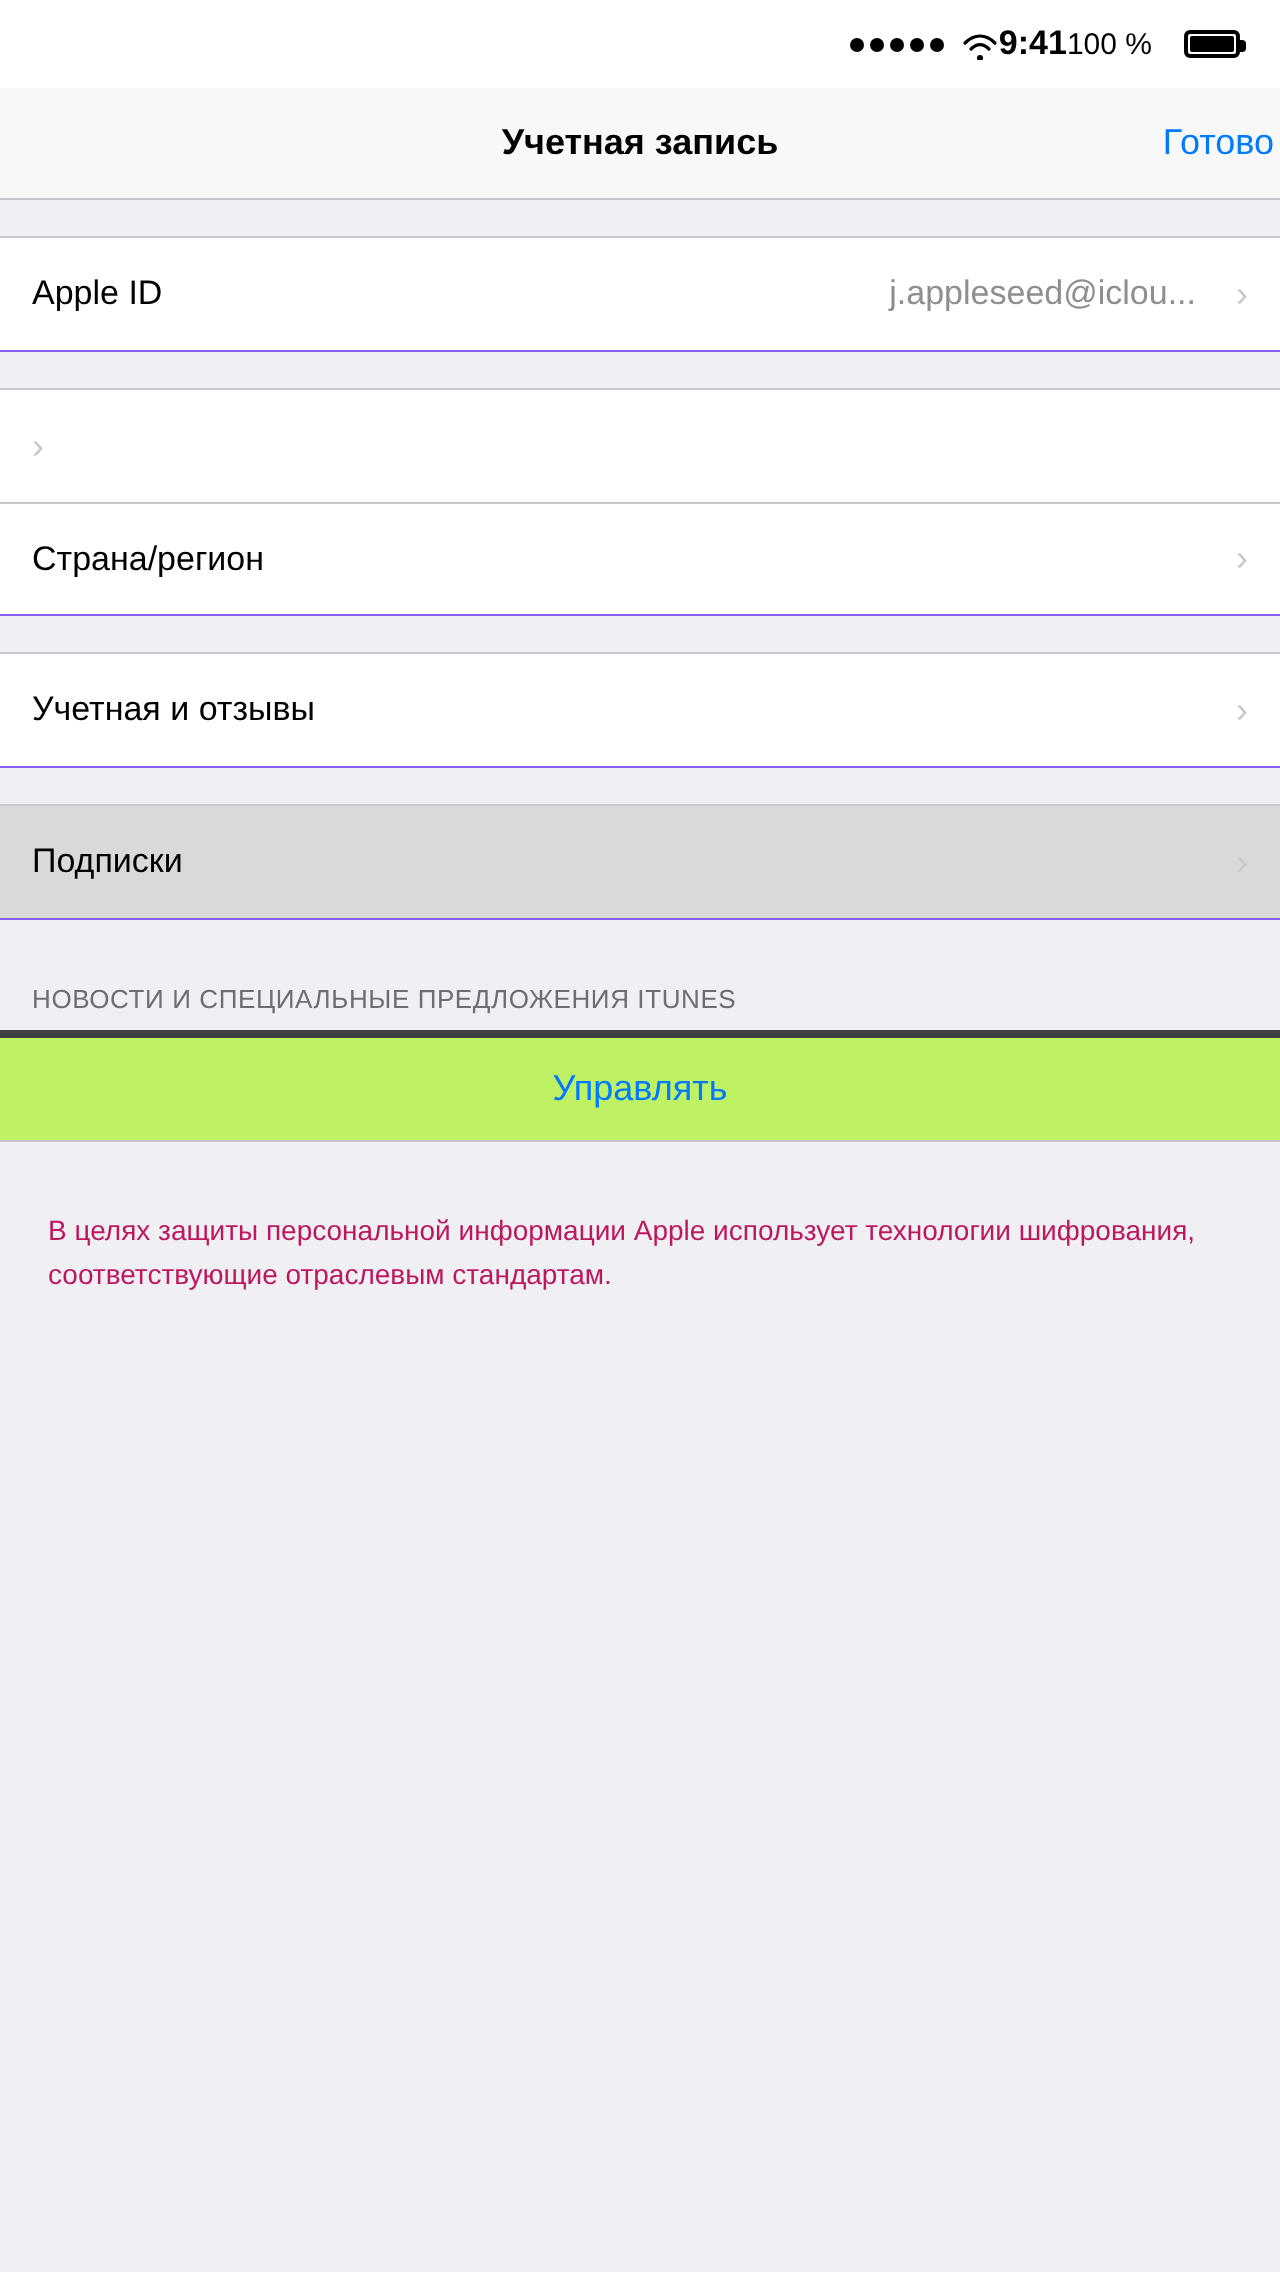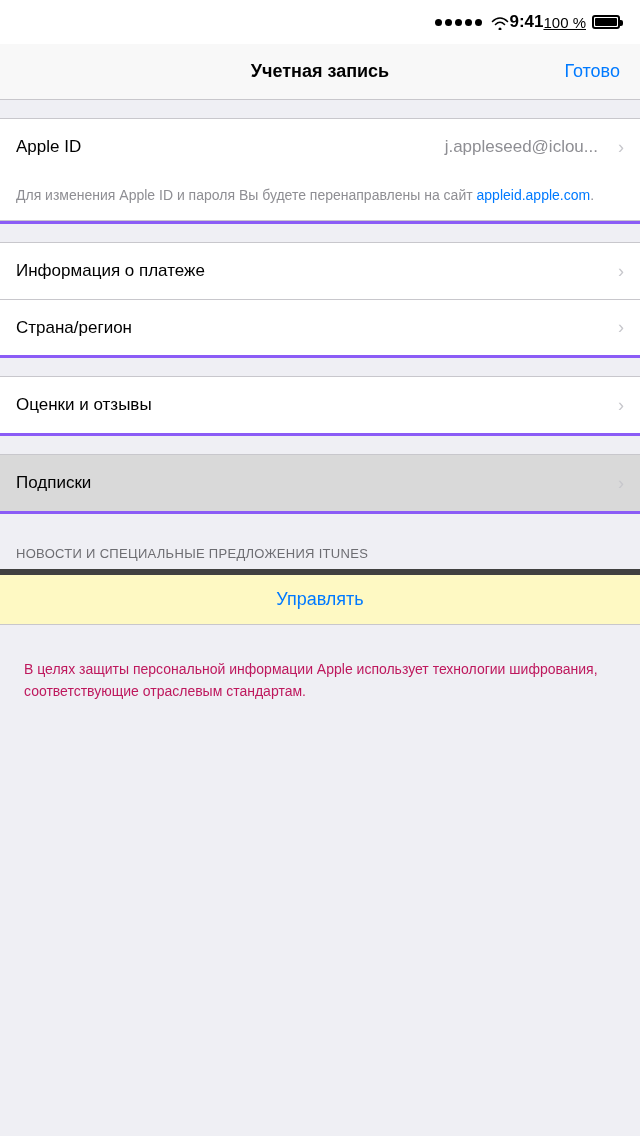--- a/index.html
+++ b/index.html
@@ -41,24 +41,23 @@
     }
     .wifi-icon svg { width: 18px; height: 14px; }
     .status-time {
       font-size: 17px;
       font-weight: 600;
       letter-spacing: 0;
     }
     .status-right {
       display: flex;
       align-items: center;
-      gap: 6px;
+      gap: 16px;
       font-size: 15px;
       font-weight: 400;
-      text-decoration: underline;
     }
     .battery-container {
       display: flex; align-items: center; gap: 4px;
     }
     .battery-icon {
       width: 28px; height: 14px; border: 2px solid #000; border-radius: 3px;
       position: relative;
       display: inline-block;
     }
     .battery-icon::after {
@@ -88,37 +87,37 @@
       position: relative;
       text-align: center;
     }
     .nav-title {
       font-size: 18px;
       font-weight: 600;
       color: #000;
     }
     .nav-done {
       position: absolute;
-      right: 20px;
+      right: 3px;
       font-size: 18px;
       color: #007aff;
       font-weight: 400;
     }
 
     
     .section-gap {
       height: 18px;
       background: #efeff4;
     }
 
     
     .cell-group {
       background: #ec4899;
       border-top: 1px solid #c8c7cc;
-      border-bottom: 3px solid #8b5cf6;
+      border-bottom: 1px solid #8b5cf6;
     }
 
     
     .cell {
       min-height: 56px;
       display: flex;
       align-items: center;
       padding: 12px 16px;
       background: #fff;
       position: relative;
@@ -168,22 +167,22 @@
     .section-header {
       padding: 14px 28px 8px 16px;
       font-size: 13px;
       color: #6d6d72;
       letter-spacing: 0.3px;
       text-transform: uppercase;
     }
 
     
     .manage-cell {
-      background: #fef9c3;
-      border-top: 6px solid #404040;
+      background: #bef264;
+      border-top: 4px solid #404040;
       border-bottom: 1px solid #c8c7cc;
       min-height: 56px;
       display: flex;
       align-items: center;
       justify-content: center;
     }
     .manage-btn {
       font-size: 18px;
       color: #007aff;
       font-weight: 400;
@@ -237,43 +236,39 @@
 </div>
 
 <div class="section-gap"></div>
 
 <div class="cell-group">
   <div class="cell">
     <span class="cell-label">Apple ID</span>
     <span class="cell-value">j.appleseed@iclou...</span>
     <span class="chevron">›</span>
   </div>
-  <div class="info-text-block">
-    <span class="info-text">Для изменения Apple ID и пароля Вы будете перенаправлены на сайт <a class="info-link">appleid.apple.com</a>.</span>
-  </div>
-</div>
-
-<div class="section-gap"></div>
-
-<div class="cell-group">
-  <div class="cell">
-    <span class="cell-label">Информация о платеже</span>
+</div>
+
+<div class="section-gap"></div>
+
+<div class="cell-group">
+  <div class="cell">
     <span class="chevron">›</span>
   </div>
   <div class="cell">
     <span class="cell-label">Страна/регион</span>
     <span class="chevron">›</span>
   </div>
 </div>
 
 <div class="section-gap"></div>
 
 <div class="cell-group">
   <div class="cell">
-    <span class="cell-label">Оценки и отзывы</span>
+    <span class="cell-label">Учетная и отзывы</span>
     <span class="chevron">›</span>
   </div>
 </div>
 
 <div class="section-gap"></div>
 
 <div class="cell-group">
   <div class="cell highlighted">
     <span class="cell-label">Подписки</span>
     <span class="chevron">›</span>

